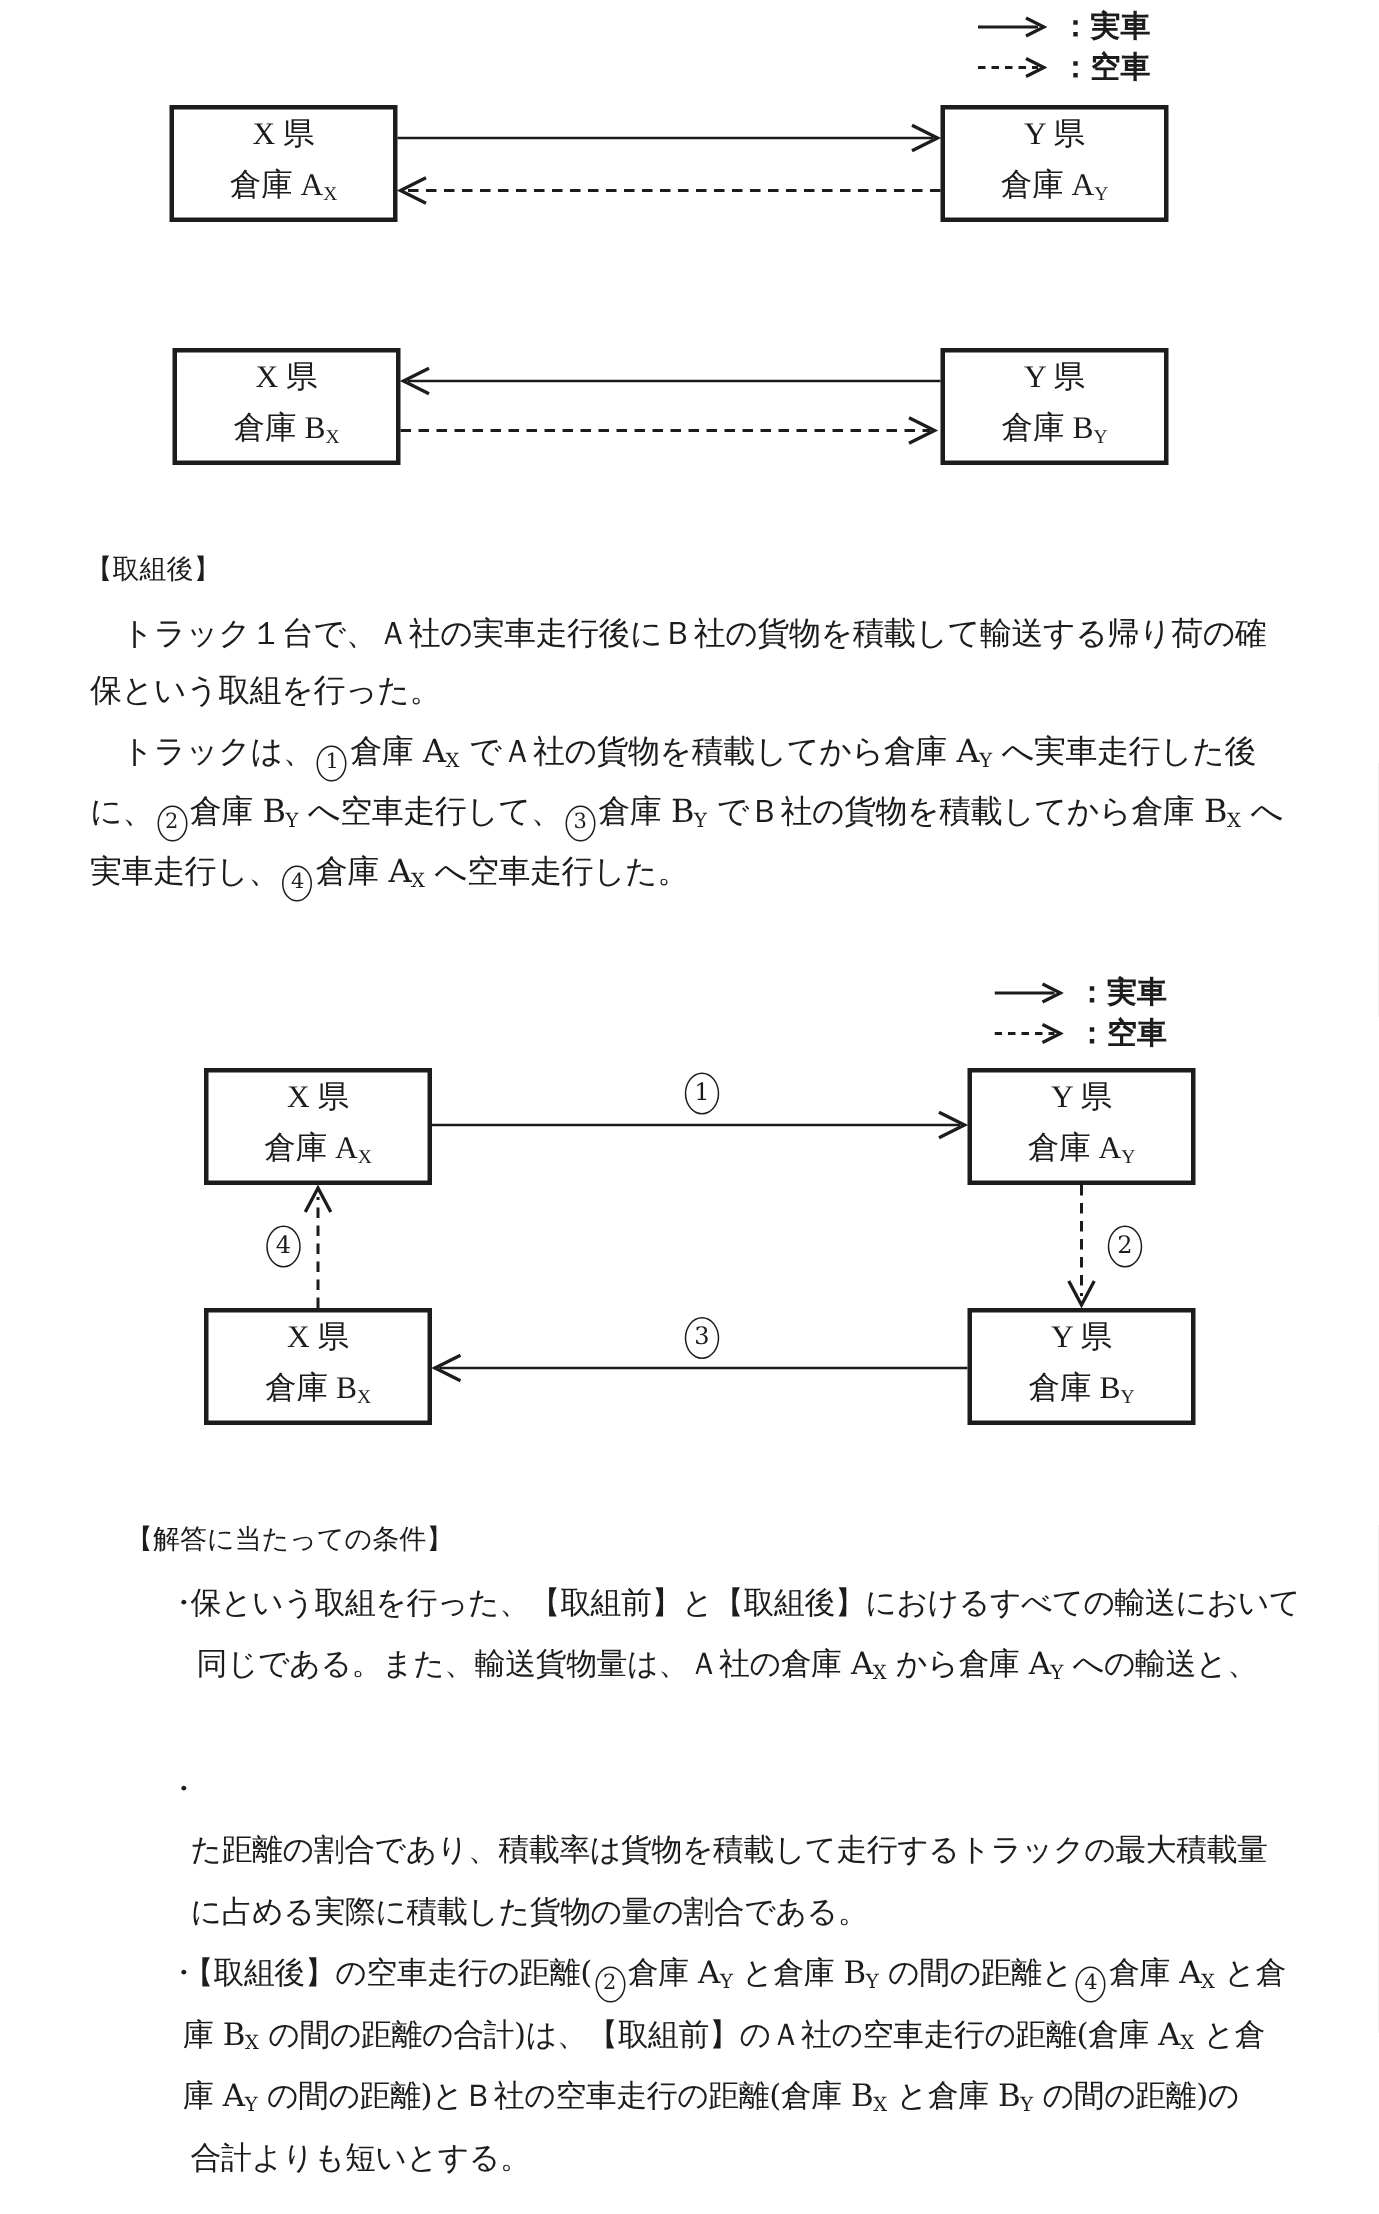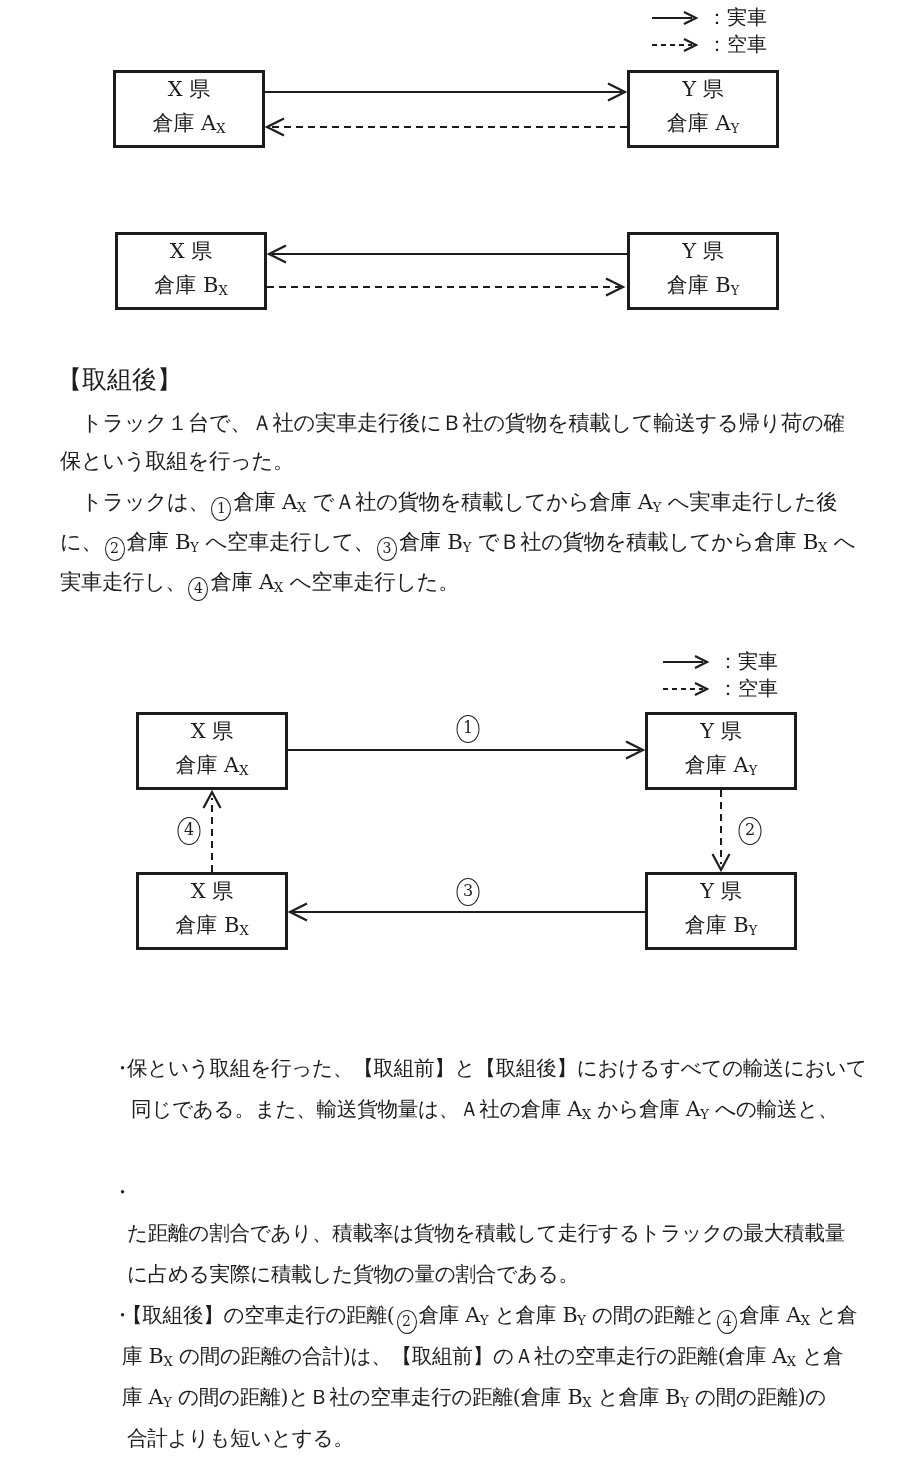--- a/index.html
+++ b/index.html
@@ -4,42 +4,42 @@
 <style>
   html,body { margin:0; padding:0; background:#e8e8e8; }
   .page {
     position:relative; width:919px; height:1476px; margin:0 auto;
     background:#ffffff; color:#1c1c1c; overflow:hidden;
     font-family:"DejaVu Serif","Liberation Serif",serif;
   }
   .box {
     position:absolute; box-sizing:border-box; border:3px solid #1c1c1c; background:#fff;
     display:flex; flex-direction:column; justify-content:center; align-items:center;
-    font-size:21px; gap:3px;
+    font-size:21px; gap:3px;font-family:Liberation Serif, serif;
   }
   .box-line { line-height:31px; white-space:pre; }
   .sub { font-size:13px; vertical-align:-3px; letter-spacing:0; }
   .tline {
     position:absolute; height:40px; line-height:40px; white-space:pre;
     font-size:21.3px; letter-spacing:-0.3px;
   }
   .cond-line { font-size:20.6px; }
-  .heading { position:absolute; height:28px; line-height:28px; font-size:25px; white-space:pre; }
+  .heading { position:absolute; height:28px; line-height:28px; font-size:18px; white-space:pre; }
   .circ {
     display:inline-block; width:18px; height:22px; border:1.4px solid #1c1c1c; border-radius:50%;
     font-size:14px; line-height:20px; text-align:center; vertical-align:-4px; margin:0 2px;
     letter-spacing:0;
   }
   .circ-lg {
     position:absolute; width:21px; height:26px; border:1.5px solid #1c1c1c; border-radius:50%;
     font-size:16px; line-height:24px; text-align:center; transform:translate(-50%,-50%);
     background:#fff;
   }
   .legend { position:absolute; display:flex; flex-direction:column; }
-  .legend-row { display:flex; align-items:center; height:27px; gap:9px; font-size:20px; white-space:pre; }
+  .legend-row { display:flex; align-items:center; height:27px; gap:9px; font-size:20px; white-space:pre;font-weight:bold; }
   .arrow-svg { position:absolute; overflow:visible; }
   svg line, svg path { stroke:#1c1c1c; }
   .bullet { position:absolute; height:40px; line-height:40px; font-size:20.6px; }
 </style>
 </head>
 <body>
 
 <div class="page">
 
   <div class="legend" style="left:652px;top:4px">
@@ -151,20 +151,21 @@
     <path d="M19 3.5 L2 12 L19 20.5" fill="none" stroke-width="2.2"></path>
   </svg>
   <div class="circ-lg" style="left:468px;top:892px">3</div>
 
   <svg class="arrow-svg" style="left:200px;top:790px" width="24" height="82">
     <line x1="12" y1="82" x2="12" y2="8" stroke-width="2" stroke-dasharray="7 5"></line>
     <path d="M3.5 18 L12 2 L20.5 18" fill="none" stroke-width="2.2"></path>
   </svg>
   <div class="circ-lg" style="left:189px;top:831px">4</div>
 
+  <div class="heading" style="left:84px;top:1013px">【解答に当たっての条件】</div>
 
   <div class="bullet" style="left:112px;top:1048px">・</div>
   <div class="tline cond-line" style="left:127px;top:1048px">保という取組を行った、【取組前】と【取組後】におけるすべての輸送において</div>
   <div class="tline cond-line" style="left:131px;top:1089px">同じである。また、輸送貨物量は、Ａ社の倉庫 A<span class="sub">X</span> から倉庫 A<span class="sub">Y</span> への輸送と、</div>
 
   <div class="bullet" style="left:112px;top:1172px">・</div>
   <div class="tline cond-line" style="left:127px;top:1213px">た距離の割合であり、積載率は貨物を積載して走行するトラックの最大積載量</div>
   <div class="tline cond-line" style="left:127px;top:1254px">に占める実際に積載した貨物の量の割合である。</div>
 
   <div class="bullet" style="left:112px;top:1295px">・</div>

